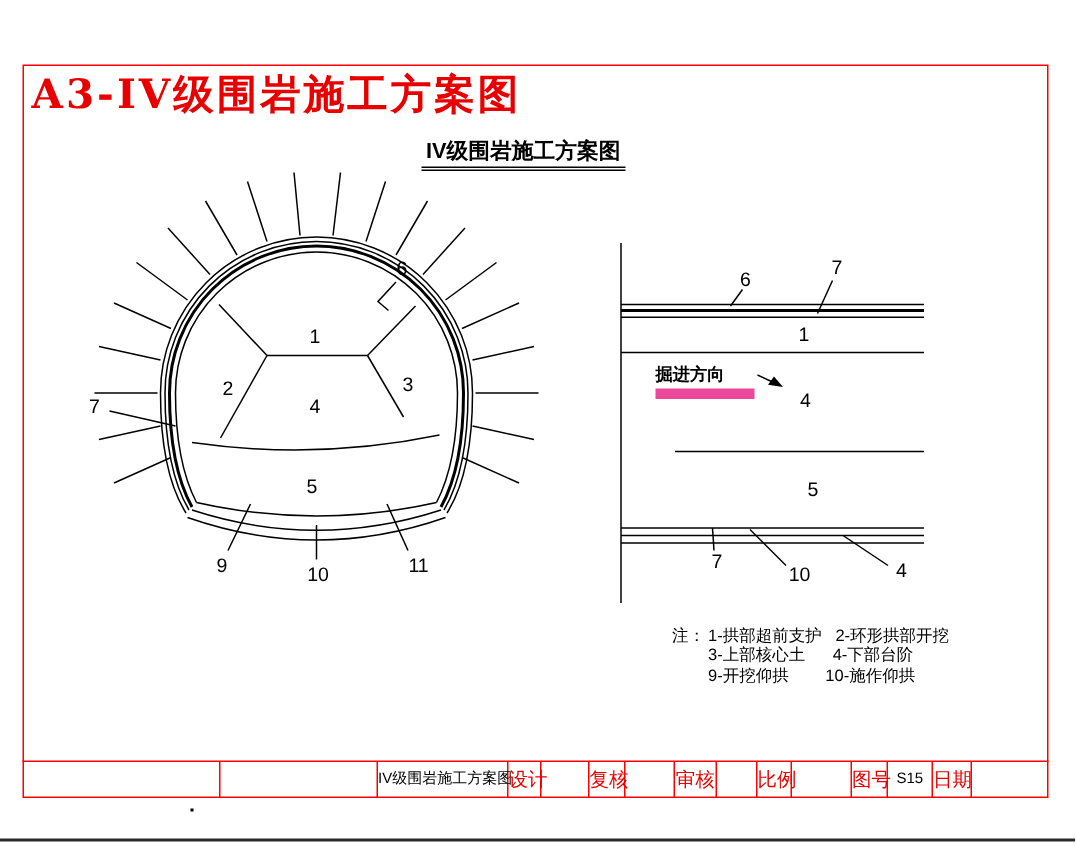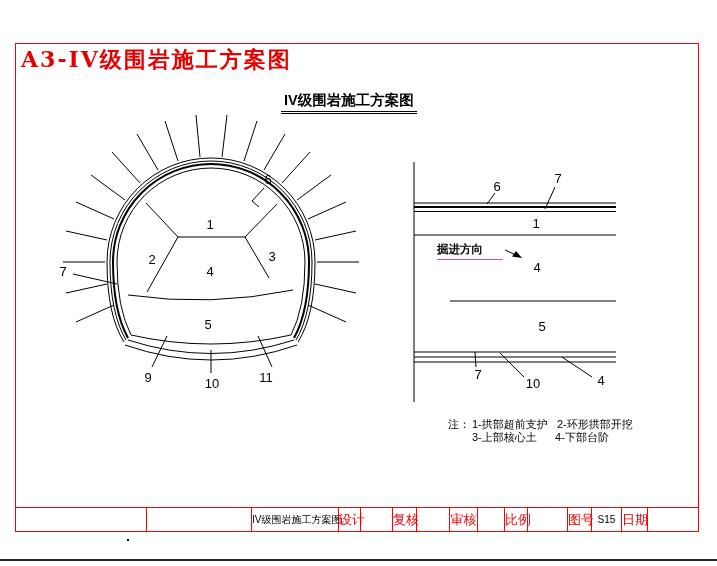--- a/index.html
+++ b/index.html
@@ -2,35 +2,35 @@
 <html><head>
 <meta charset="utf-8">
 <style>
   html,body{margin:0;padding:0;background:#fff;}
   #page{position:relative;width:717px;height:566px;background:#fff;overflow:hidden;
         font-family:"Liberation Sans",sans-serif;color:#000;}
   
   #sheet-border{position:absolute;left:15px;top:43px;width:684px;height:489px;
         border:1px solid #ff0000;box-sizing:border-box;}
   
-  #main-title{position:absolute;left:21px;top:45px;font-size:22px;font-weight:bold;
+  #main-title{position:absolute;left:21px;top:45px;font-size:27px;font-weight:bold;
         color:#e80000;letter-spacing:2px;font-family:"DejaVu Serif",serif;white-space:nowrap;}
   
   #sub-title{position:absolute;left:281px;top:91px;font-size:14.5px;font-weight:bold;
         border-bottom:3px double #000;padding:0 3px 1px 3px;white-space:nowrap;}
   
   #watermark{position:absolute;left:362px;top:281px;transform:translate(-50%,-50%);
         font-size:28px;letter-spacing:2px;word-spacing:6px;color:#3b3b3b;font-weight:600;
         font-family:"DejaVu Serif",serif;white-space:nowrap;}
   
   #drawing{position:absolute;left:0;top:0;width:717px;height:566px;}
   .dlabel{position:absolute;transform:translate(-50%,-50%);font-size:13px;line-height:13px;
         white-space:nowrap;}
   #direction-label{position:absolute;left:437px;top:242px;font-size:11.5px;font-weight:bold;
-        border-bottom:1px solid #ec4899;padding:0 20px 2px 0;white-space:nowrap;}
+        border-bottom:7px solid #ec4899;padding:0 20px 2px 0;white-space:nowrap;}
   
   #notes{position:absolute;left:448px;top:418px;font-size:11px;line-height:13.4px;}
   #notes .note-label{position:absolute;left:0;top:0;}
   #notes .note-lines{margin-left:24px;}
   #notes .note-line{white-space:pre;}
   
   #title-block{position:absolute;left:15px;top:507px;width:684px;height:25px;
         border-top:1px solid #ff0000;box-sizing:border-box;display:flex;}
   .tb-cell{height:24px;line-height:24px;box-sizing:border-box;border-right:1px solid #ff0000;
         font-size:10px;text-align:center;overflow:visible;white-space:nowrap;}
@@ -122,39 +122,40 @@
 
   <span class="dlabel" style="left:210px;top:224px">1</span>
   <span class="dlabel" style="left:152px;top:259px">2</span>
   <span class="dlabel" style="left:272px;top:256px">3</span>
   <span class="dlabel" style="left:210px;top:271px">4</span>
   <span class="dlabel" style="left:208px;top:324px">5</span>
   <span class="dlabel" style="left:268px;top:179px">6</span>
   <span class="dlabel" style="left:63px;top:271px">7</span>
   <span class="dlabel" style="left:148px;top:377px">9</span>
   <span class="dlabel" style="left:212px;top:383px">10</span>
-  <span class="dlabel" style="left:266px;top:377px">11</span>
+  <span class="dlabel" style="left:279px;top:377px">11</span>
 
   <span class="dlabel" style="left:497px;top:186px">6</span>
   <span class="dlabel" style="left:558px;top:178px">7</span>
   <span class="dlabel" style="left:536px;top:223px">1</span>
   <span class="dlabel" style="left:537px;top:267px">4</span>
   <span class="dlabel" style="left:542px;top:326px">5</span>
   <span class="dlabel" style="left:478px;top:374px">7</span>
   <span class="dlabel" style="left:533px;top:383px">10</span>
   <span class="dlabel" style="left:601px;top:380px">4</span>
 
   <div id="direction-label">掘进方向</div>
 
 
   <div id="notes">
     <span class="note-label">注：</span>
     <div class="note-lines">
       <div class="note-line">1-拱部超前支护   2-环形拱部开挖</div>
       <div class="note-line">3-上部核心土      4-下部台阶</div>
+      <div class="note-line">9-开挖仰拱        10-施作仰拱</div>
     </div>
   </div>
 
   <div id="title-block">
     <div class="tb-cell tb-black" style="width:132px"></div>
     <div class="tb-cell tb-black" style="width:105px"></div>
     <div class="tb-cell tb-black" style="width:87px">IV级围岩施工方案图</div>
     <div class="tb-cell tb-red" style="width:22px">设计</div>
     <div class="tb-cell tb-black" style="width:32px"></div>
     <div class="tb-cell tb-red" style="width:24px">复核</div>

